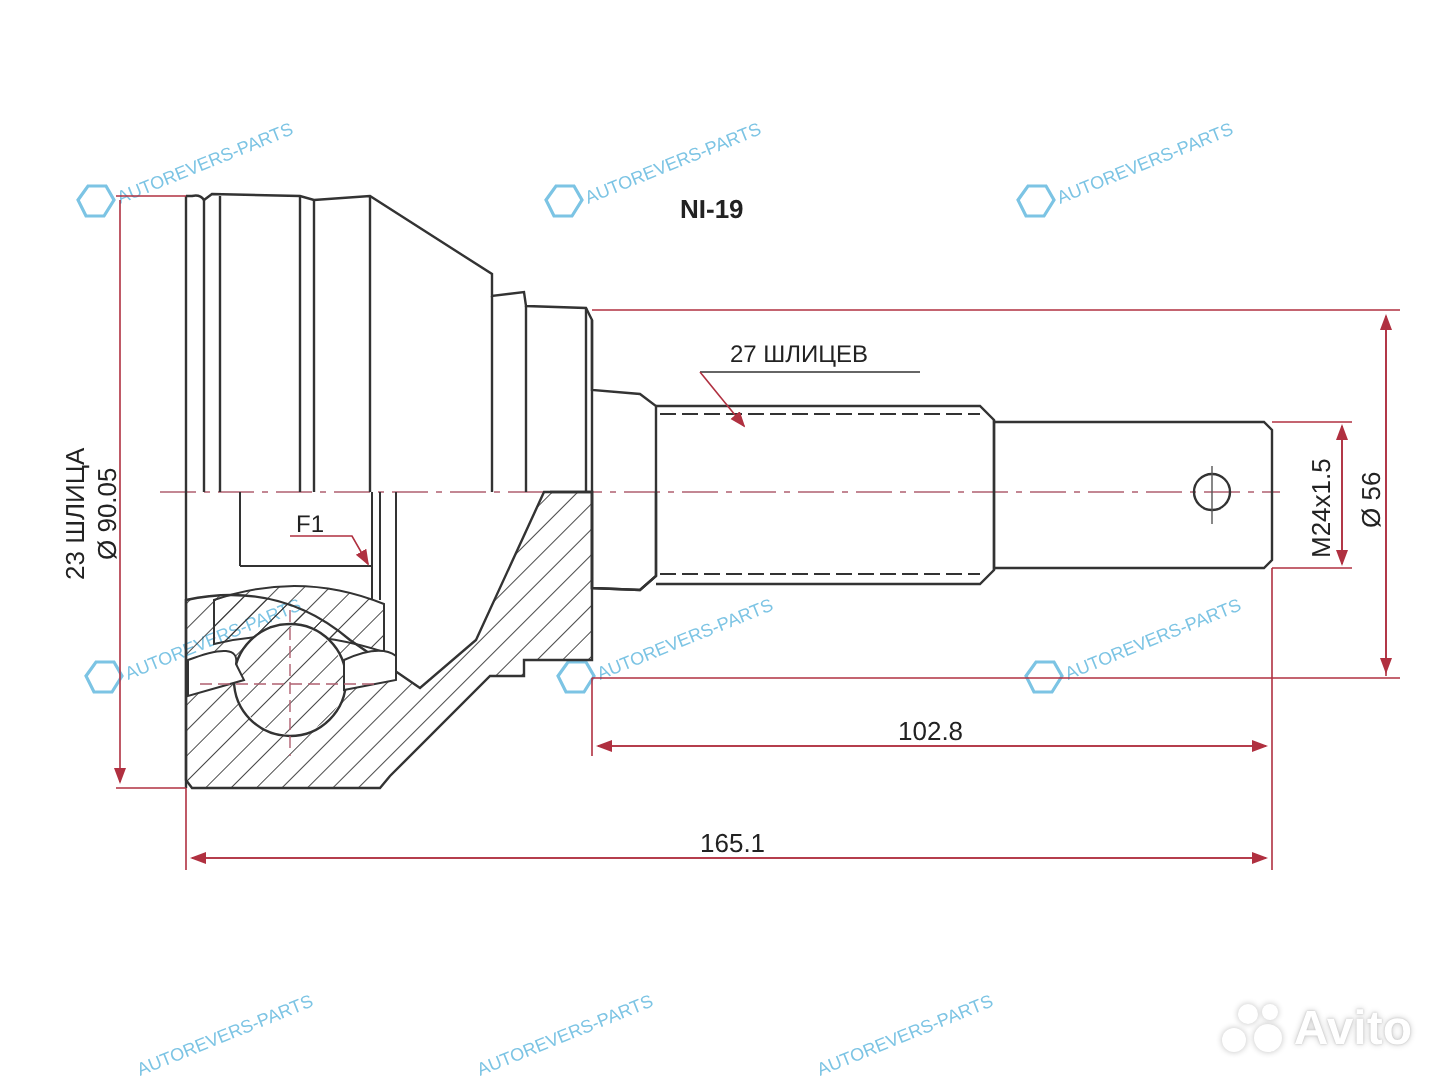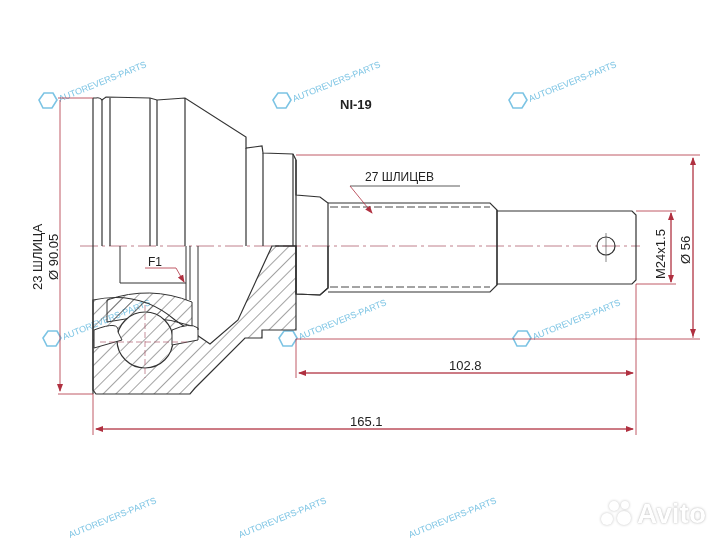--- a/index.html
+++ b/index.html
@@ -1,20 +1,20 @@
 <!DOCTYPE html>
 <html><head>
 <meta charset="utf-8">
 <style>
   html, body { margin:0; padding:0; background:#ffffff; }
   body { width:720px; height:540px; position:relative; overflow:hidden; font-family:"Liberation Sans", sans-serif; }
   #drawing { position:absolute; left:0; top:0; width:720px; height:540px; }
   .txt { font-family:"Liberation Sans", sans-serif; fill:#222; }
   .wm { font-family:"Liberation Sans", sans-serif; fill:#7cc4e4; font-size:9px; }
-  .avito { position:absolute; right:14px; bottom:10px; color:#ffffff; font-family:"Liberation Sans", sans-serif; font-size:28px; font-weight:bold; text-shadow:0 0 3px #c8c8c8, 0 0 1px #b0b0b0; letter-spacing:0px; display:flex; align-items:center; gap:4px; }
+  .avito { position:absolute; right:14px; bottom:10px; color:#ffffff; font-family:"Liberation Sans", sans-serif; font-size:24px; font-weight:bold; text-shadow:0 0 3px #c8c8c8, 0 0 1px #b0b0b0; letter-spacing:0px; display:flex; align-items:center; gap:4px; }
   .avito .dots { display:inline-block; position:relative; width:34px; height:30px; }
   .avito .dots span { position:absolute; background:#fff; border-radius:50%; box-shadow:0 0 3px #c0c0c0; }
 </style>
 </head>
 <body>
 
 <svg id="drawing" viewBox="0 0 720 540" xmlns="http://www.w3.org/2000/svg">
   <defs>
     <pattern id="hatch" patternUnits="userSpaceOnUse" width="9" height="9" patternTransform="rotate(45)">
       <line x1="0" y1="0" x2="0" y2="9" stroke="#333" stroke-width="0.9"></line>

